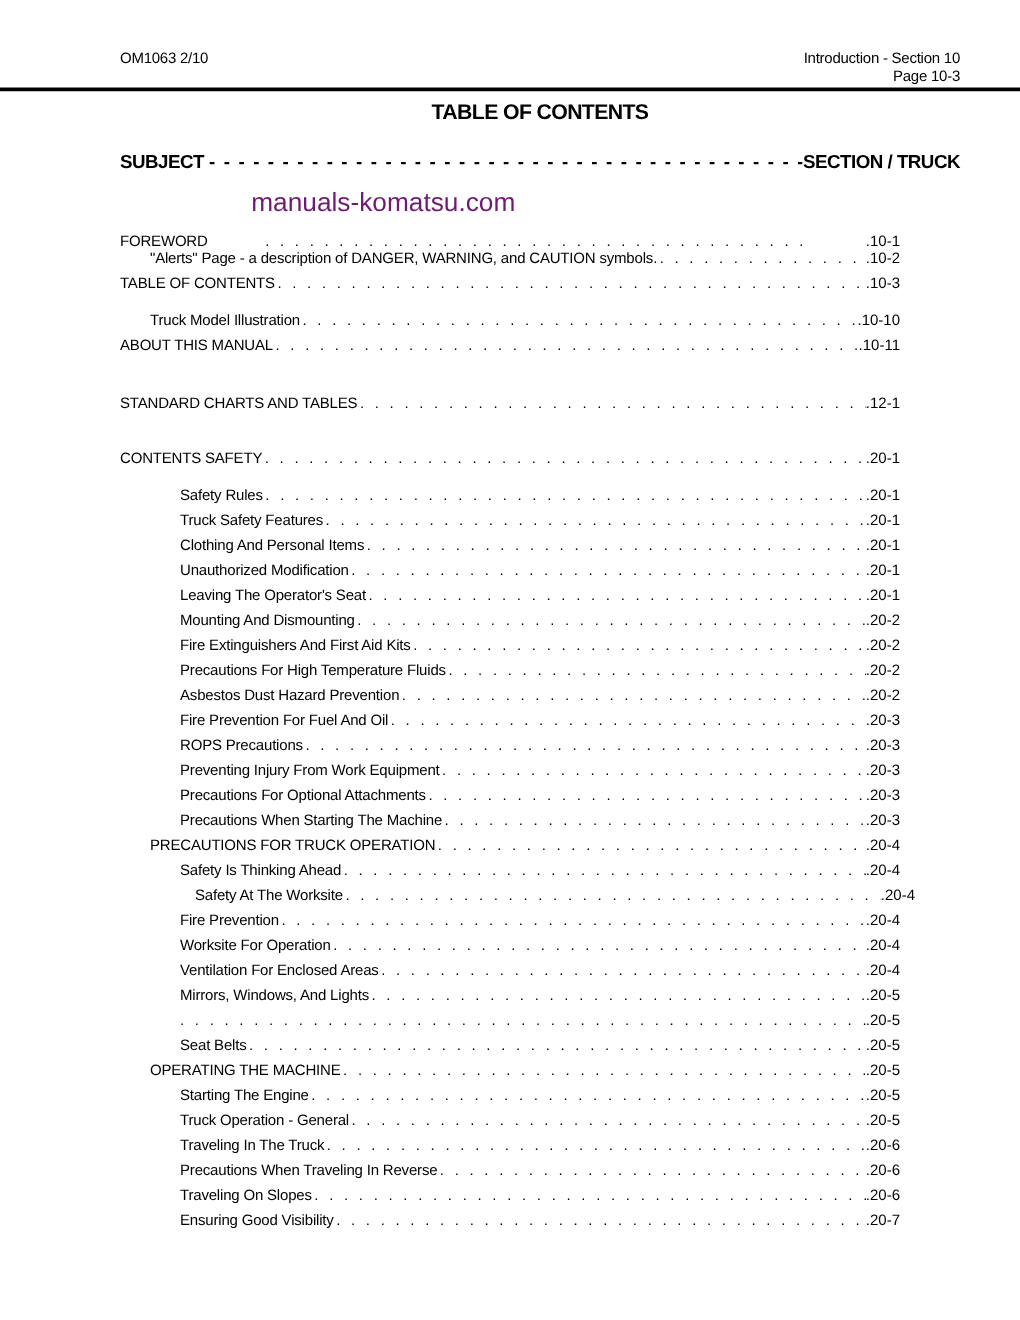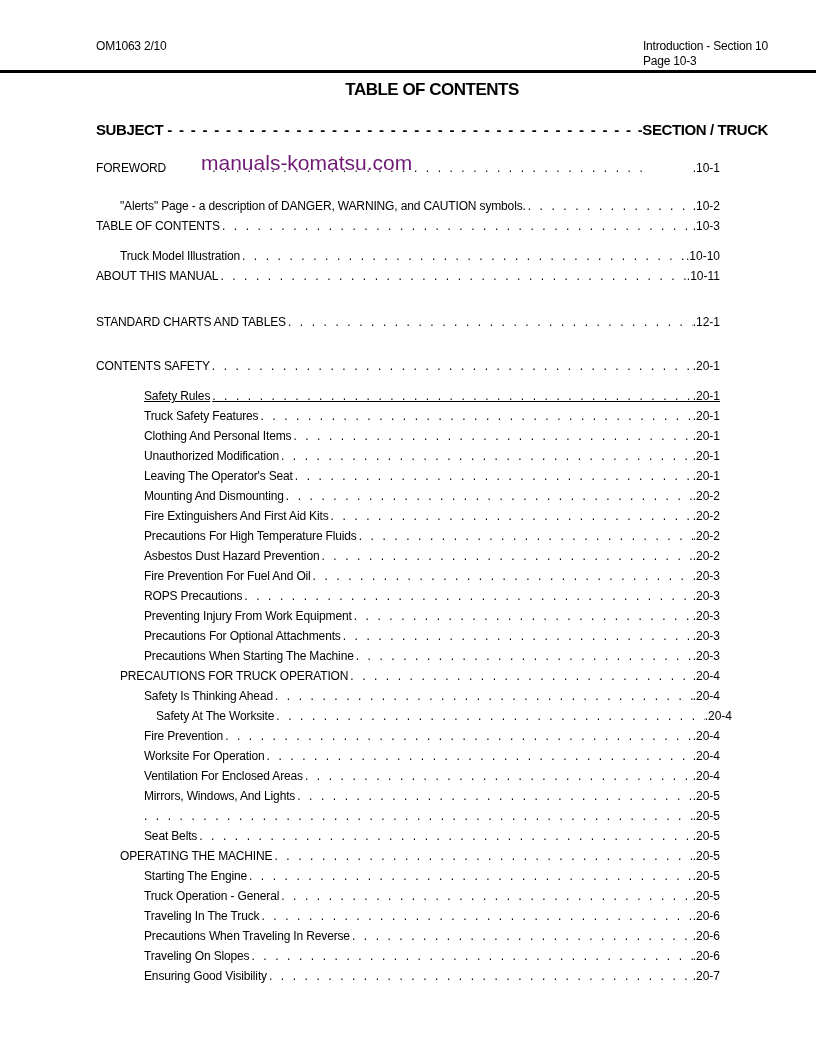--- a/index.html
+++ b/index.html
@@ -1,19 +1,19 @@
 <!DOCTYPE html>
 <html><head>
 <meta charset="utf-8">
 <style>
   html, body { margin: 0; padding: 0; background: #ffffff; }
   body { width: 816px; height: 1056px; position: relative; overflow: hidden;
          font-family: "Liberation Sans", sans-serif; color: #000; }
   .hdr-left { position: absolute; left: 96px; top: 39px; font-size: 12px; letter-spacing: -0.2px; }
-  .hdr-right { position: absolute; right: 48px; top: 39px; font-size: 12px; line-height: 15px; letter-spacing: -0.2px; }
+  .hdr-right { position: absolute; right: 48px; top: 39px; font-size: 12px; text-align: right; line-height: 15px; letter-spacing: -0.2px; }
   .hdr-rule { position: absolute; left: 0; top: 70px; width: 816px; height: 3px; background: #000; }
   .title { position: absolute; left: 0; width: 864px; top: 80px; text-align: center; font-size: 17px; font-weight: bold; letter-spacing: -0.5px; }
   .subject { position: absolute; left: 96px; top: 121px; width: 672px; font-size: 15px; font-weight: bold; display: flex; letter-spacing: -0.4px; }
   .subject .dash { flex: 1; overflow: hidden; white-space: nowrap; padding: 0 4px; letter-spacing: 1.3px; }
   .watermark { position: absolute; left: 201px; top: 151px; font-size: 21px; color: #701a75; }
   .toc { position: absolute; left: 0; top: 0; width: 816px; }
   .row { position: absolute; display: flex; align-items: baseline; font-size: 12px; letter-spacing: -0.15px; white-space: nowrap; height: 16px; }
   .row .lbl { padding-right: 2px; }
   .row .dots { flex: 1; overflow: hidden; white-space: nowrap; letter-spacing: 2.6px; color: #000; }
   .row .pg { padding-left: 0; letter-spacing: 0; }
@@ -32,21 +32,21 @@
 
 <div class="subject">
   <span>SUBJECT</span>
   <span class="dash">- - - - - - - - - - - - - - - - - - - - - - - - - - - - - - - - - - - - - - - - - - - - - - - - - - - - - - - -</span>
   <span>SECTION / TRUCK</span>
 </div>
 
 <div class="watermark">manuals-komatsu.com</div>
 
 <div class="toc" id="toc">
-    <div class="row" style="left: 96px; top: 161px; width: 624px; gap: 44px;">
+    <div class="row" style="left: 96px; top: 186px; width: 624px; gap: 44px;">
       <span class="lbl">FOREWORD</span>
       <span class="dots"> . . . . . . . . . . . . . . . . . . . . . . . . . . . . . . . . . . . . . . . . . . . . . . . . . . . . . . . . . . . . . . . . . . . . . . . . . . . . . . . . . . . .</span>
       <span class="pg">.10-1</span>
     </div>
     <div class="row" style="left: 120px; top: 199px; width: 600px;">
       <span class="lbl">"Alerts" Page - a description of DANGER, WARNING, and CAUTION symbols.</span>
       <span class="dots"> . . . . . . . . . . . . . . . . . . . . . . . . . . . . . . . . . . . . . . . . . . . . . . . . . . . . . . . . . . . . . . . . . . . . . . . . . . . . . . . . . . . .</span>
       <span class="pg">.10-2</span>
     </div>
     <div class="row" style="left: 96px; top: 219px; width: 624px;">
@@ -67,21 +67,21 @@
     <div class="row" style="left: 96px; top: 315px; width: 624px;">
       <span class="lbl">STANDARD CHARTS AND TABLES</span>
       <span class="dots"> . . . . . . . . . . . . . . . . . . . . . . . . . . . . . . . . . . . . . . . . . . . . . . . . . . . . . . . . . . . . . . . . . . . . . . . . . . . . . . . . . . . .</span>
       <span class="pg">.12-1</span>
     </div>
     <div class="row" style="left: 96px; top: 359px; width: 624px;">
       <span class="lbl">CONTENTS SAFETY</span>
       <span class="dots"> . . . . . . . . . . . . . . . . . . . . . . . . . . . . . . . . . . . . . . . . . . . . . . . . . . . . . . . . . . . . . . . . . . . . . . . . . . . . . . . . . . . .</span>
       <span class="pg">.20-1</span>
     </div>
-    <div class="row" style="left: 144px; top: 389px; width: 576px; text-decoration: underline;">
+    <div class="row" style="left: 144px; top: 389px; width: 576px;">
       <span class="lbl">Safety Rules</span>
       <span class="dots"> . . . . . . . . . . . . . . . . . . . . . . . . . . . . . . . . . . . . . . . . . . . . . . . . . . . . . . . . . . . . . . . . . . . . . . . . . . . . . . . . . . . .</span>
       <span class="pg">.20-1</span>
     </div>
     <div class="row" style="left: 144px; top: 409px; width: 576px;">
       <span class="lbl">Truck Safety Features</span>
       <span class="dots"> . . . . . . . . . . . . . . . . . . . . . . . . . . . . . . . . . . . . . . . . . . . . . . . . . . . . . . . . . . . . . . . . . . . . . . . . . . . . . . . . . . . .</span>
       <span class="pg">.20-1</span>
     </div>
     <div class="row" style="left: 144px; top: 429px; width: 576px;">

